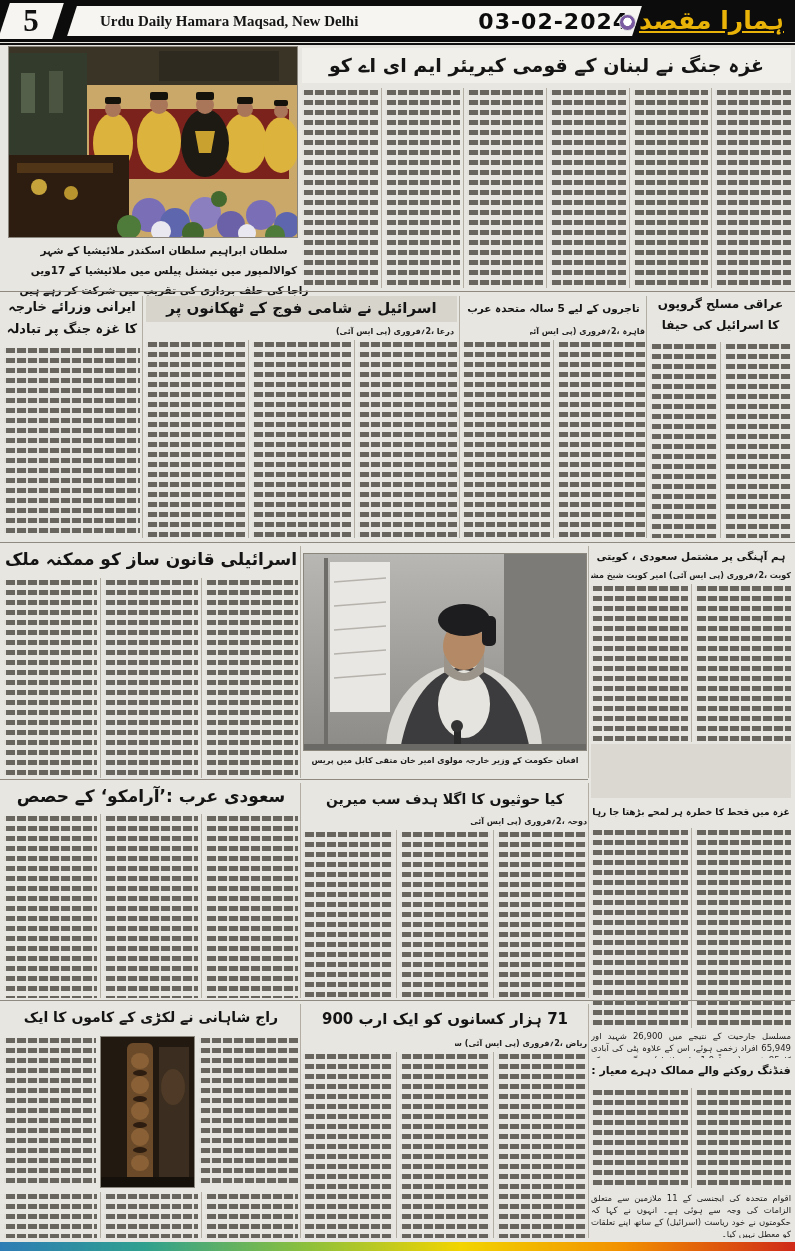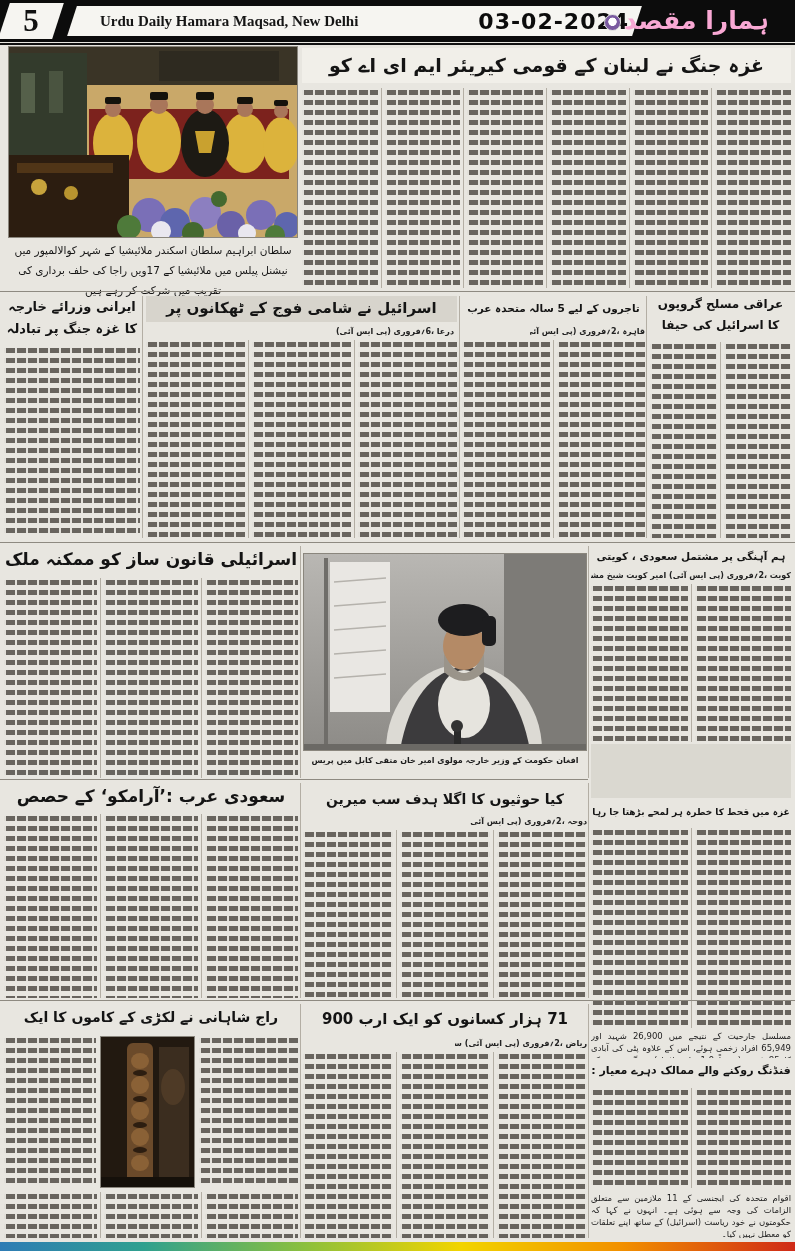--- a/index.html
+++ b/index.html
@@ -11,33 +11,33 @@
   .skew{position:absolute;background:#f6f5f1;transform:skewX(-18deg);}
   .pagenum{left:4px;top:3px;width:54px;height:36px;}
   .pagenum span{display:block;transform:skewX(18deg);font-size:31px;font-weight:bold;
         color:#111;text-align:center;line-height:36px;font-family:"Liberation Serif",serif;}
   .titlestrip{left:72px;top:6px;width:565px;height:30px;}
   .titlestrip .inner{transform:skewX(18deg);display:flex;align-items:center;height:30px;}
   .mast-title{font-family:"Liberation Serif",serif;font-weight:bold;font-size:15px;color:#151515;
         margin-left:28px;white-space:nowrap;}
   .mast-date{font-weight:bold;font-size:22px;color:#0c0c0c;margin-left:120px;letter-spacing:1px;
         font-family:"DejaVu Sans",sans-serif;}
-  .logo{right:26px;top:2px;position:absolute;color:#f9a8d4;font-weight:bold;font-size:25px;
-        direction:rtl;line-height:38px;}
+  .logo{right:11px;top:2px;position:absolute;color:#eab308;font-weight:bold;font-size:25px;
+        direction:rtl;line-height:38px;text-decoration:underline;}
   .logo-emblem{display:inline-block;width:15px;height:15px;border-radius:50%;
         background:radial-gradient(circle at 50% 45%, #fff 0 35%, #7a5aa0 40% 75%, #fff 78%);
         vertical-align:middle;margin:0 3px;border:1px solid #ddd;}
   .under-rule{left:0;top:43px;width:795px;height:2px;background:#111;}
   
   .hl{font-weight:bold;color:#141414;text-align:center;direction:rtl;overflow:hidden;}
   .hl.graybg{background:#d7d4cc;}
   .dateline{font-size:8px;font-weight:bold;color:#222;direction:rtl;text-align:right;
         line-height:11px;overflow:hidden;white-space:nowrap;}
   .smalltext{font-size:8.5px;color:#1d1d1d;direction:rtl;text-align:justify;line-height:12px;overflow:hidden;}
-  .caption{font-size:10.5px;font-weight:normal;color:#151515;direction:rtl;text-align:center;line-height:20px;}
+  .caption{font-size:10.5px;font-weight:bold;color:#151515;direction:rtl;text-align:center;line-height:20px;margin-left:11px;}
   .cols{display:flex;}
   .col{flex:1;}
   .vr{width:1px;background:#b3aea4;margin:0 3px;}
   .sim{background:
         repeating-linear-gradient(90deg, rgba(233,231,225,0.95) 0 2px, rgba(0,0,0,0) 2px 11px),
         repeating-linear-gradient(180deg, rgba(0,0,0,0) 0 2.5px, #4c4842 2.5px 7px, rgba(0,0,0,0) 7px 10px);
         opacity:.82;}
   .hrule{position:absolute;background:#8e8a81;height:1px;}
   .photo-frame{border:1px solid #8a867d;box-sizing:border-box;}
   .graypara{background:#d7d4cc;}
@@ -139,21 +139,21 @@
     <div class="col sim"></div>
   </div>
 
   <div class="hrule" style="left:0;top:291px;width:795px;"></div>
 
   <div class="abs hl" style="left:4px;top:296px;width:136px;height:46px;font-size:13px;line-height:22px;">ایرانی وزرائے خارجہ کا غزہ جنگ پر تبادلہ خیال</div>
   <div class="abs sim" style="left:4px;top:346px;width:136px;height:192px;"></div>
   <div class="abs" style="left:142px;top:296px;width:1px;height:242px;background:#b3aea4;"></div>
 
   <div class="abs hl graybg" style="left:146px;top:296px;width:311px;height:26px;font-size:15px;line-height:25px;">اسرائیل نے شامی فوج کے ٹھکانوں پر حملہ کیا : فوج</div>
-  <div class="abs dateline" style="left:336px;top:326px;width:118px;">درعا ،6؍فروری (پی ایس آئی)</div>
+  <div class="abs dateline" style="left:336px;top:326px;width:118px;">درعا ،2؍فروری (پی ایس آئی)</div>
   <div class="abs cols" style="left:146px;top:340px;width:311px;height:198px;">
     <div class="col sim"></div>
       <div class="vr"></div>
     <div class="col sim"></div>
       <div class="vr"></div>
     <div class="col sim"></div>
   </div>
   <div class="abs" style="left:459px;top:296px;width:1px;height:242px;background:#b3aea4;"></div>
 
   <div class="abs hl" style="left:462px;top:296px;width:183px;height:26px;font-size:10.5px;line-height:25px;letter-spacing:-0.2px;">تاجروں کے لیے 5 سالہ متحدہ عرب ویزا اقدام کیا ہے؟</div>

